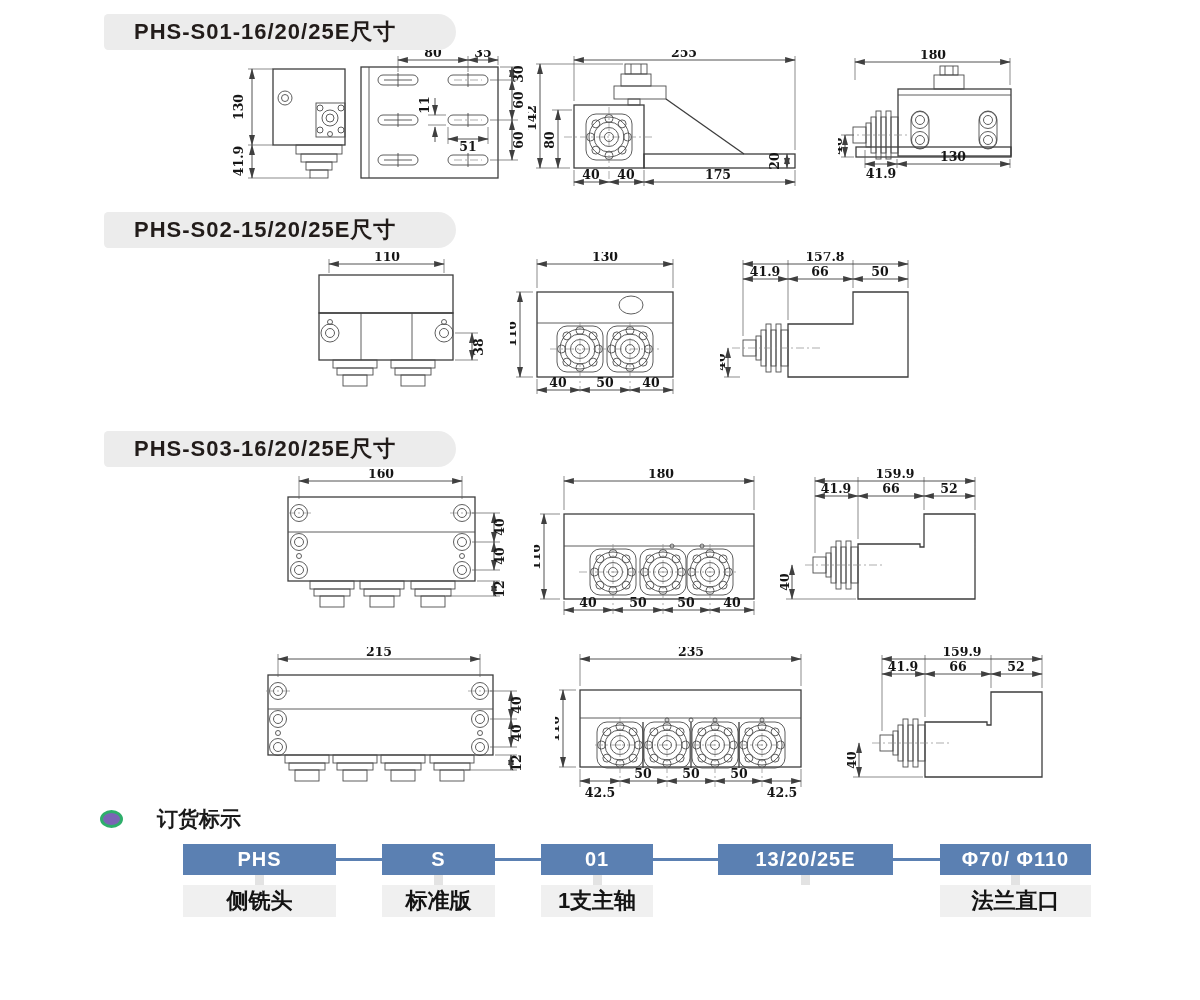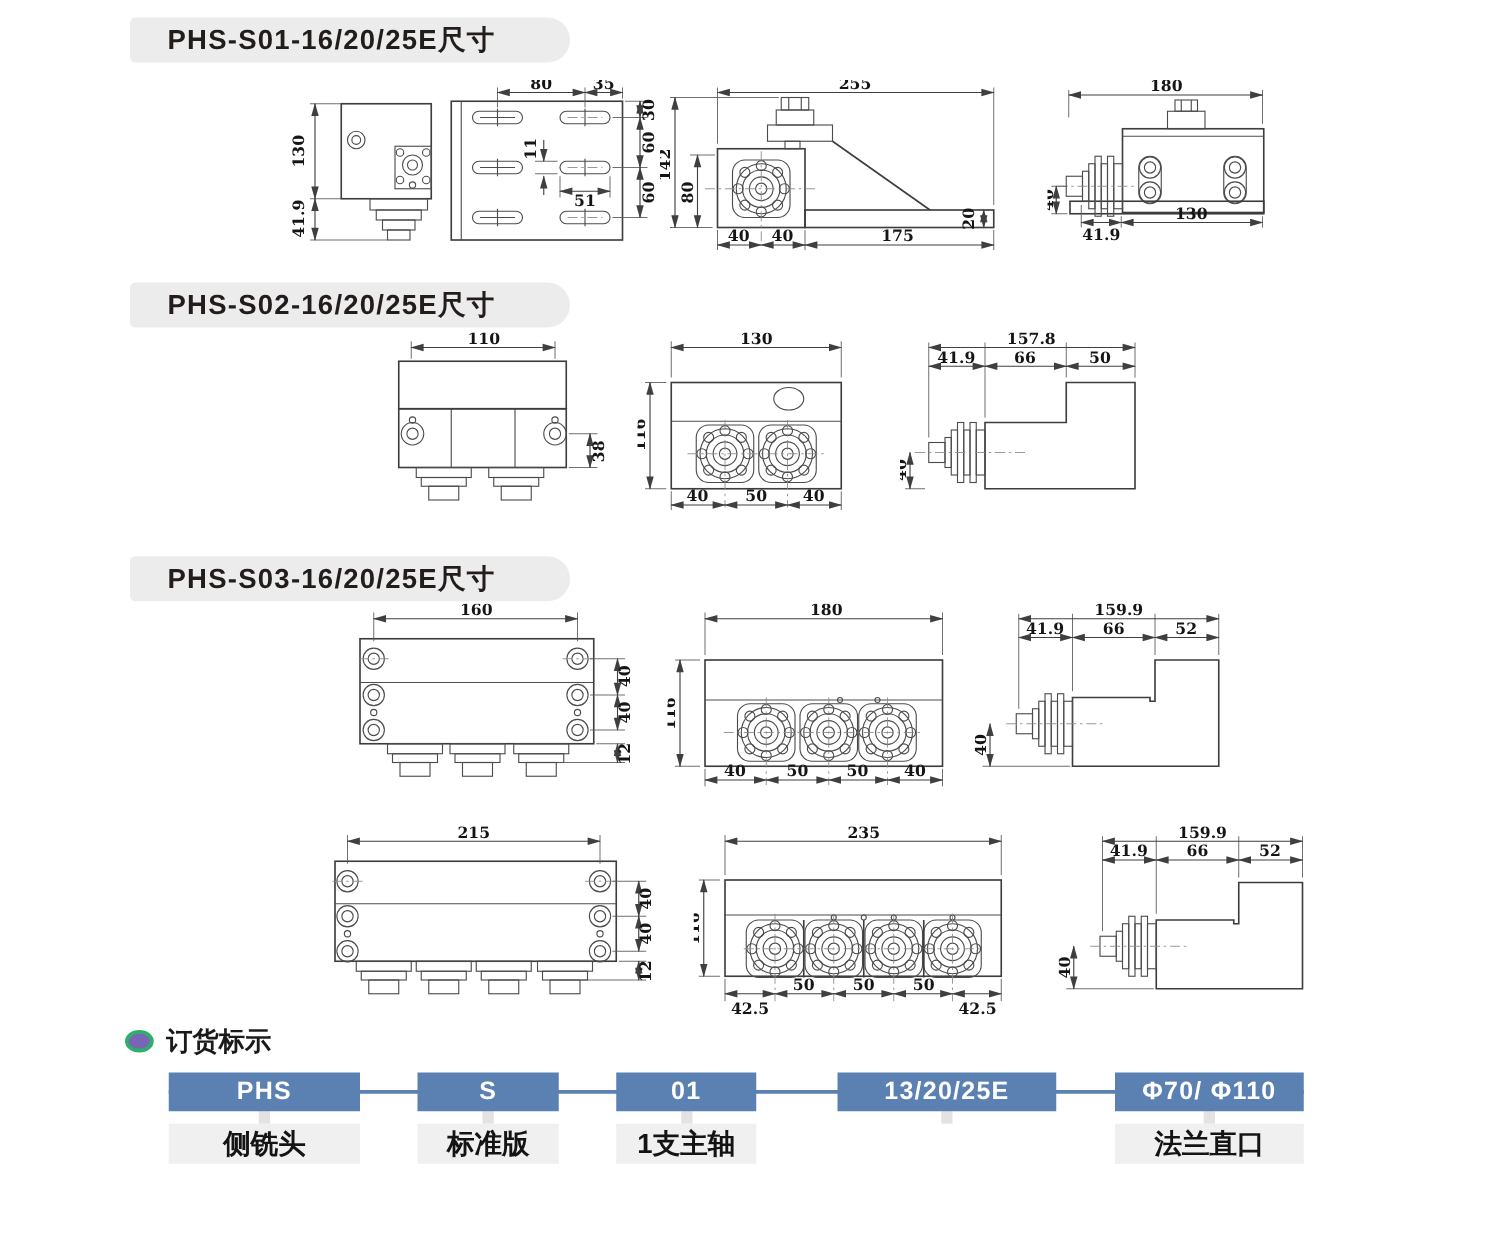--- a/index.html
+++ b/index.html
@@ -3,37 +3,37 @@
 <meta charset="utf-8">
 <style>
   html,body{margin:0;padding:0;background:#ffffff;}
   .page{position:relative;width:1200px;height:1000px;background:#fff;overflow:hidden;
         font-family:"Liberation Sans",sans-serif;padding-top:14px;box-sizing:border-box;}
   .sec-title{display:inline-block;margin-left:104px;height:36px;line-height:36px;
              background:#ececec;border-radius:6px 26px 26px 6px;padding:0 60px 0 30px;
              font-size:22px;font-weight:800;letter-spacing:1px;color:#221c1a;white-space:nowrap;}
   .row{display:flex;align-items:flex-start;}
   .row svg{flex:none;display:block;}
-  .r1{padding-left:228px;margin-top:14px;}
+  .r1{padding-left:228px;margin-top:0;}
   .t2{margin-top:12px;} .r2{padding-left:290px;margin-top:4px;}
   .t3{margin-top:19px;} .r3{padding-left:262px;margin-top:2px;}
   .t4{margin-top:17px;} .r4{padding-left:243px;margin-top:18px;}
   
   .o{fill:none;stroke:#3d3d3d;stroke-width:1.3;}
   .t{fill:none;stroke:#4c4c4c;stroke-width:0.9;}
   .c{fill:none;stroke:#8a8a8a;stroke-width:0.7;stroke-dasharray:8 3 2 3;}
   .ext{stroke:#5a5a5a;stroke-width:0.7;fill:none;}
   .dim{stroke:#3f3f3f;stroke-width:0.9;fill:none;marker-start:url(#ar);marker-end:url(#ar);}
   .dimE{stroke:#3f3f3f;stroke-width:0.9;fill:none;marker-end:url(#ar);}
   text.n{font-family:"DejaVu Serif",serif;font-size:12.5px;font-weight:bold;fill:#151515;text-anchor:middle;}
   
-  .order-head{display:flex;align-items:center;margin:-2px 0 0 100px;height:28px;}
+  .order-head{display:flex;align-items:center;margin:-2px 0 0 100px;height:28px;gap:24px;}
   .bullet{width:17px;height:12px;border:3px solid #2eae6b;background:#7a64b5;border-radius:50%;margin-right:10px;}
   .order-head span{font-size:21px;font-weight:800;color:#1a1a1a;}
-  .order-table{position:relative;height:80px;margin-top:11px;}
+  .order-table{position:relative;height:80px;margin-top:11px;margin-left:48px;}
   .hline{position:absolute;top:14px;left:135px;width:908px;height:3px;background:#5b80b2;}
   .ocol{position:absolute;top:0;}
   .ocode{height:31px;line-height:31px;background:#5b80b2;color:#fff;text-align:center;
          font-size:20px;font-weight:800;letter-spacing:1px;position:relative;z-index:2;}
   .pipe{width:9px;height:10px;background:#e3e3e3;margin:0 auto;}
   .olabel{height:32px;line-height:32px;background:#f0f0f0;color:#141414;text-align:center;
           font-size:22px;font-weight:800;}
 </style>
 </head>
 <body>
@@ -222,21 +222,21 @@
       <text class="n" x="115" y="111">130</text>
       <line class="ext" x1="16" y1="85" x2="3" y2="85"></line>
           <line class="ext" x1="16" y1="107" x2="3" y2="107"></line>
       <line class="dim" x1="7" y1="85" x2="7" y2="107"></line>
       <text class="n" transform="rotate(-90 4 96)" x="4" y="96">40</text>
     </svg>
   </div>
 </div>
 
 <div>
-  <div class="sec-title t2">PHS-S02-16/20/25E尺寸</div>
+  <div class="sec-title t2">PHS-S02-15/20/25E尺寸</div>
   <div class="row r2">
 
     <svg width="220" height="160" viewBox="0 0 220 160">
       <rect class="o" x="29" y="23" width="134" height="38"></rect>
       <rect class="o" x="29" y="61" width="134" height="47"></rect>
       <line class="t" x1="71" y1="61" x2="71" y2="108"></line>
           <line class="t" x1="122" y1="61" x2="122" y2="108"></line>
       <circle class="t" cx="40" cy="81" r="9"></circle>
           <circle class="t" cx="40" cy="81" r="4.5"></circle>
       <circle class="t" cx="40" cy="70" r="2.5"></circle>

